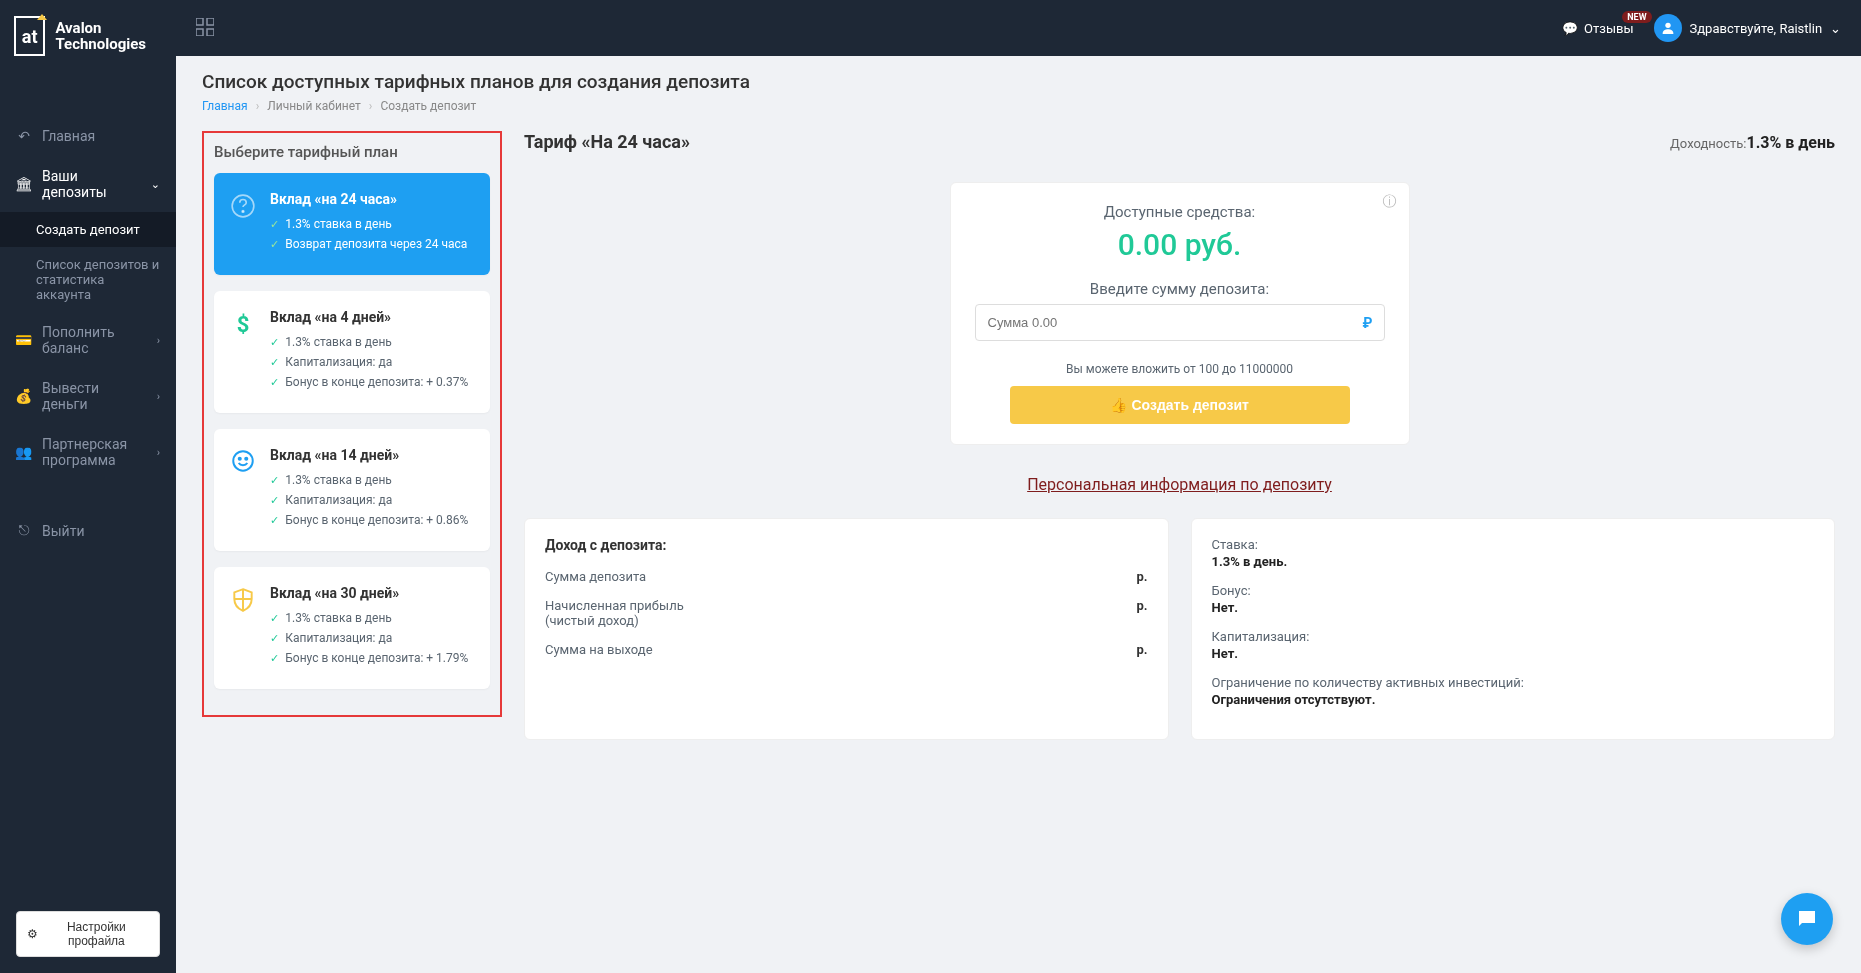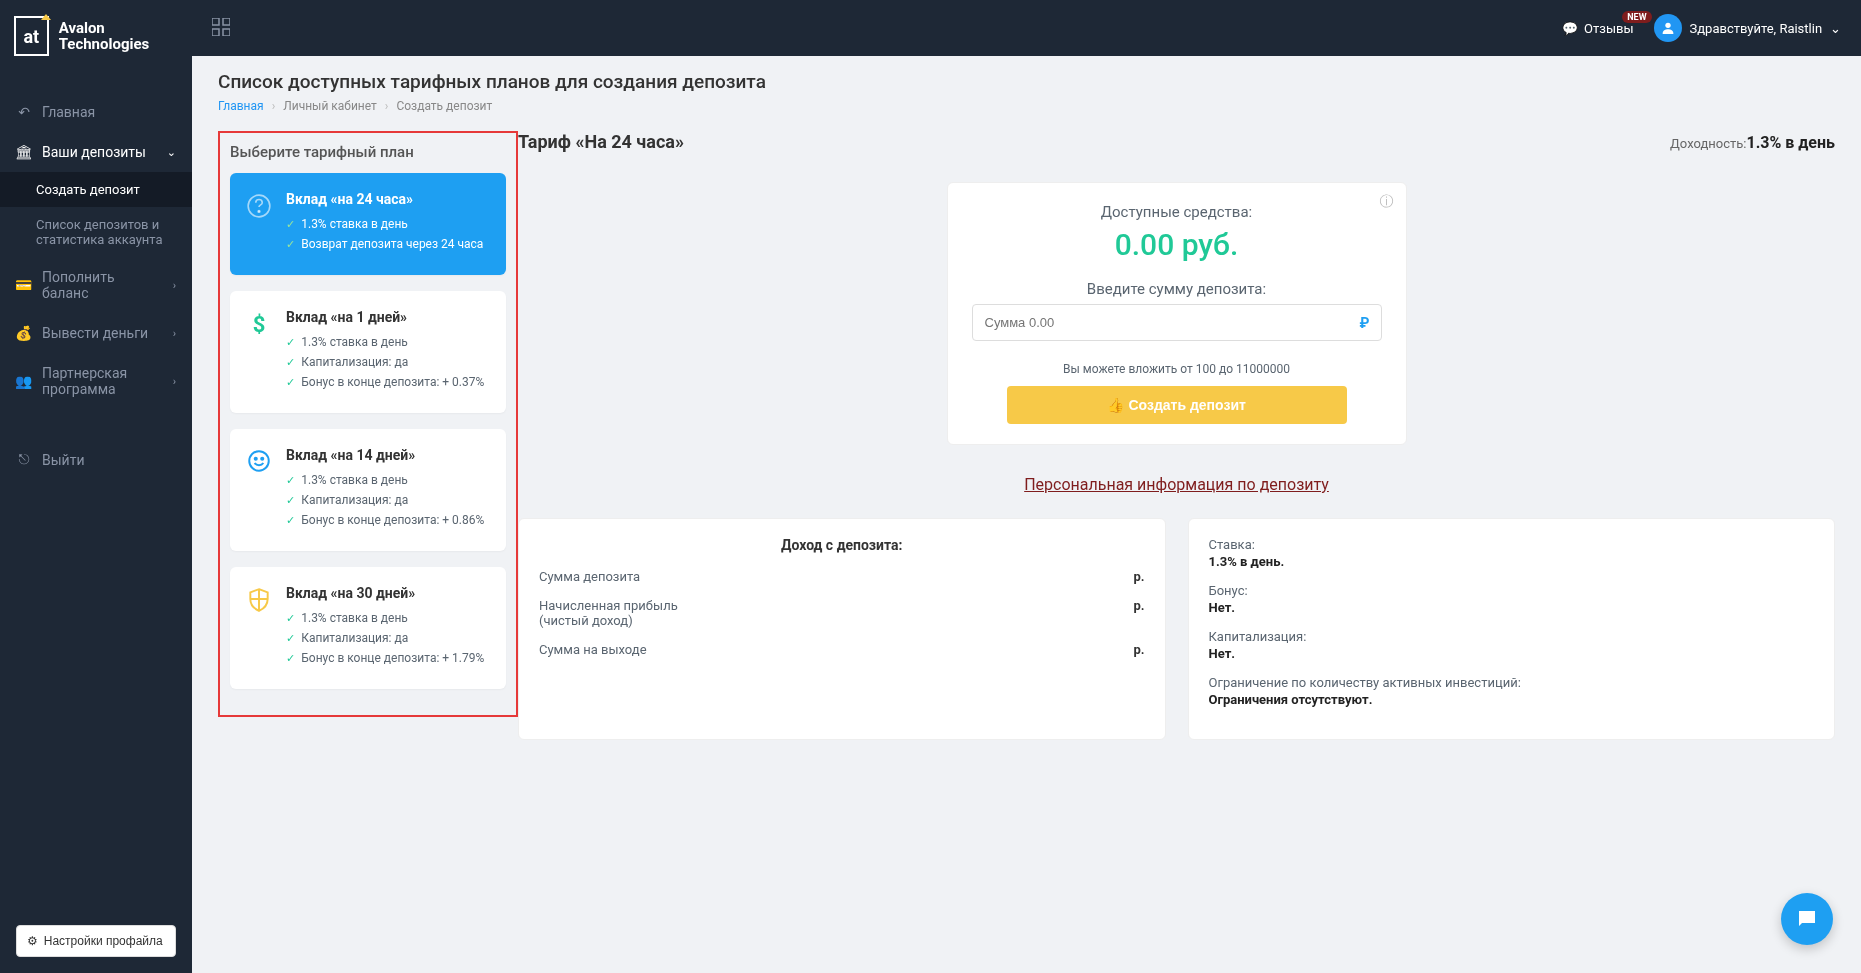--- a/index.html
+++ b/index.html
@@ -6,26 +6,27 @@
 body {
   font-family: -apple-system, BlinkMacSystemFont, "Segoe UI", Roboto, Arial, sans-serif;
   background: #f0f2f5;
   color: #333;
   font-size: 14px;
 }
 .app { display: flex; min-height: 100vh; }
 
 
 .sidebar {
-  width: 192px;
+  width: 176px;
   background: #1e2836;
   color: #8a94a6;
   flex-shrink: 0;
   display: flex;
   flex-direction: column;
+  gap: 24px;
 }
 .brand {
   display: flex;
   align-items: center;
   gap: 10px;
   padding: 16px 14px;
   color: #fff;
 }
 .brand-logo {
   width: 40px; height: 40px;
@@ -83,21 +84,21 @@
 .user-menu { display:flex;align-items:center;gap:8px; cursor:pointer; font-size:13px;text-align:center;}
 .avatar { width: 28px; height: 28px; border-radius: 50%; background: #2196f3; display:flex;align-items:center;justify-content:center;color:#fff; }
 
 
 .page { padding: 14px 26px; }
 .page-title { font-size: 19px; color: #333; font-weight: 500; margin-bottom: 6px; }
 .breadcrumb { font-size: 12px; color: #888; display:flex;align-items:center;gap:8px;}
 .breadcrumb a { color: #2196f3; text-decoration: none; }
 .breadcrumb .sep { color: #bbb; }
 
-.content { display: flex; margin-top: 18px; align-items: flex-start; }
+.content { display: flex; gap: 22px; margin-top: 18px; align-items: flex-start; }
 
 
 .tariff-panel {
   width: 300px;
   border: 2px solid #e63939;
   padding: 10px;
   background: #f0f2f5;
 }
 .tariff-panel h3 { font-size: 15px; font-weight: 500; color: #555; margin-bottom: 12px; }
 .tariff-card {
@@ -156,21 +157,21 @@
   padding:11px; font-size:14px; font-weight:600; cursor:pointer;
 }
 
 .section-title { text-align:center; font-size:16px; color:#7f1d1d; margin:20px 0 24px;text-decoration:underline; }
 
 .info-grid { display:flex; gap:22px; }
 .info-card {
   background:#fff; border:1px solid #eee; border-radius:6px;
   padding:18px 20px; flex:1;
 }
-.info-card h4 { text-align:center; font-size:14px; font-weight:700; margin-bottom:16px; }
+.info-card h4 { font-size:14px; font-weight:700; margin-bottom:16px; }
 .info-row { display:flex; justify-content:space-between; font-size:13px; color:#5a6570; margin-bottom:14px; }
 .info-row .v { font-weight:700; color:#333; }
 .kv { font-size:13px; color:#5a6570; margin-bottom:14px; }
 .kv .vv { font-weight:700; color:#222; display:block; margin-top:2px;}
 
 
 .chat-fab {
   position: fixed; right: 28px; bottom: 28px;
   width: 52px; height: 52px; border-radius: 50%;
   background: #1e9ff2; color:#fff;
@@ -290,21 +291,21 @@
               <div class="tariff-feat">
                   <span class="chk">✓</span>
                   <span>Возврат депозита через 24 часа</span>
                 </div>
             </div>
           </div>
 
           <div class="tariff-card">
             <div class="tariff-icon ic-dollar">$</div>
             <div class="tariff-body">
-              <div class="tariff-title">Вклад «на 1 дней»</div>
+              <div class="tariff-title">Вклад «на 4 дней»</div>
               <div class="tariff-feat">
                   <span class="chk">✓</span>
                   <span>1.3% ставка в день</span>
                 </div>
               <div class="tariff-feat">
                   <span class="chk">✓</span>
                   <span>Капитализация: да</span>
                 </div>
               <div class="tariff-feat">
                   <span class="chk">✓</span>

